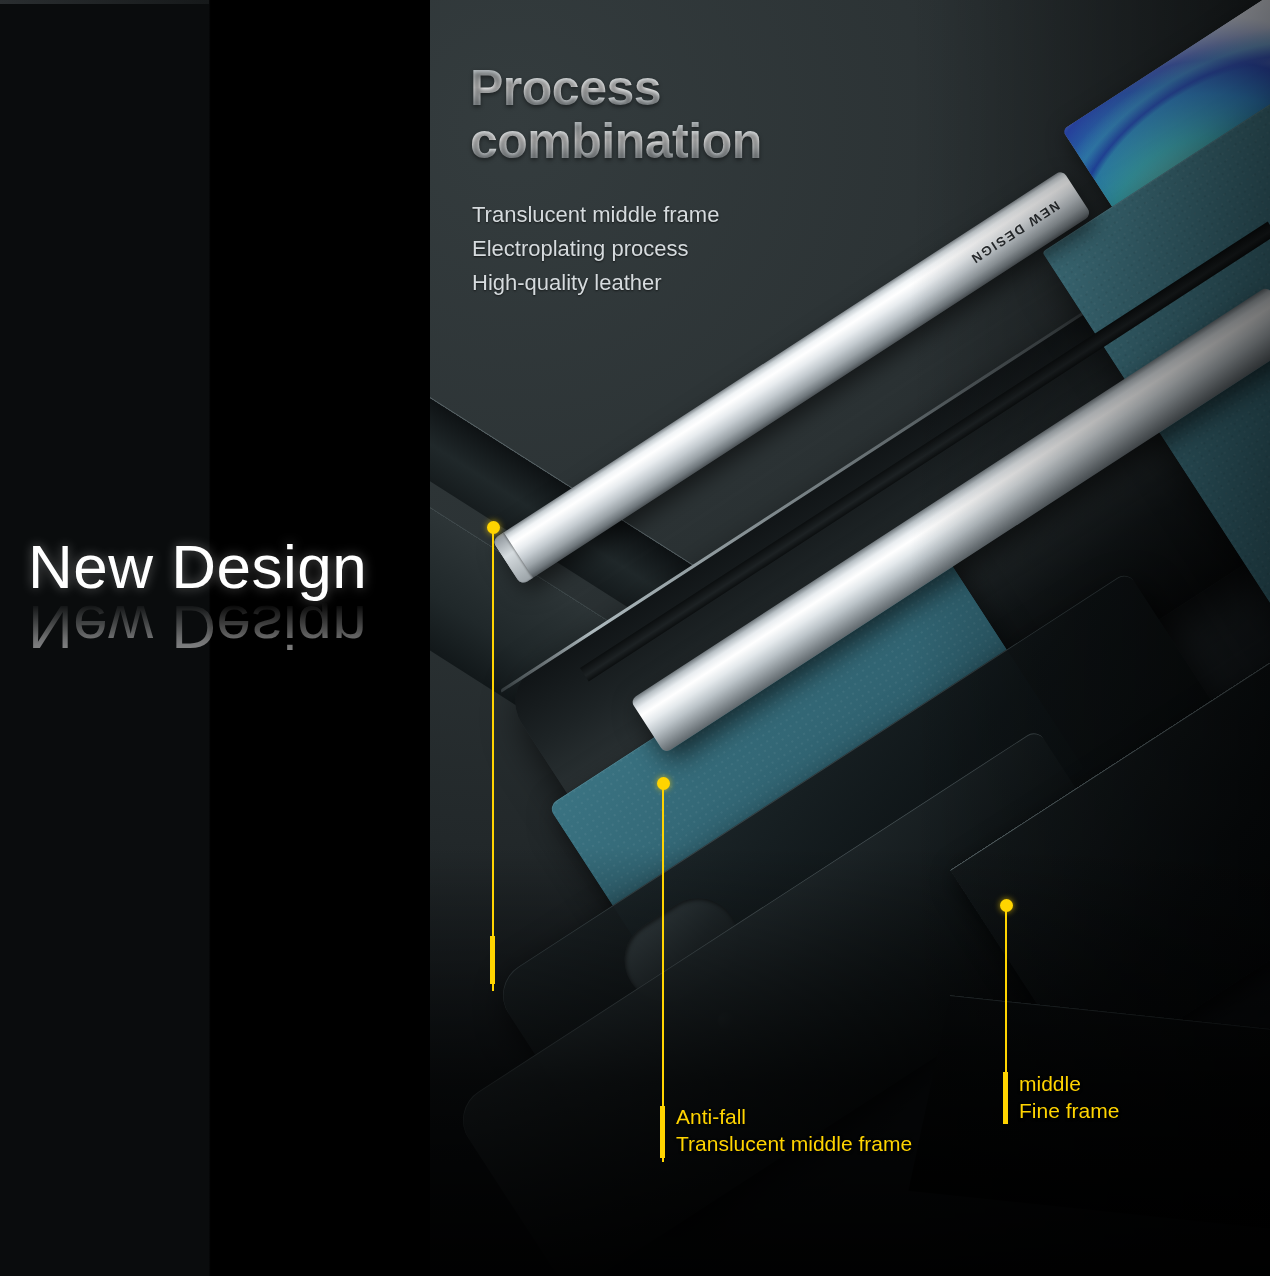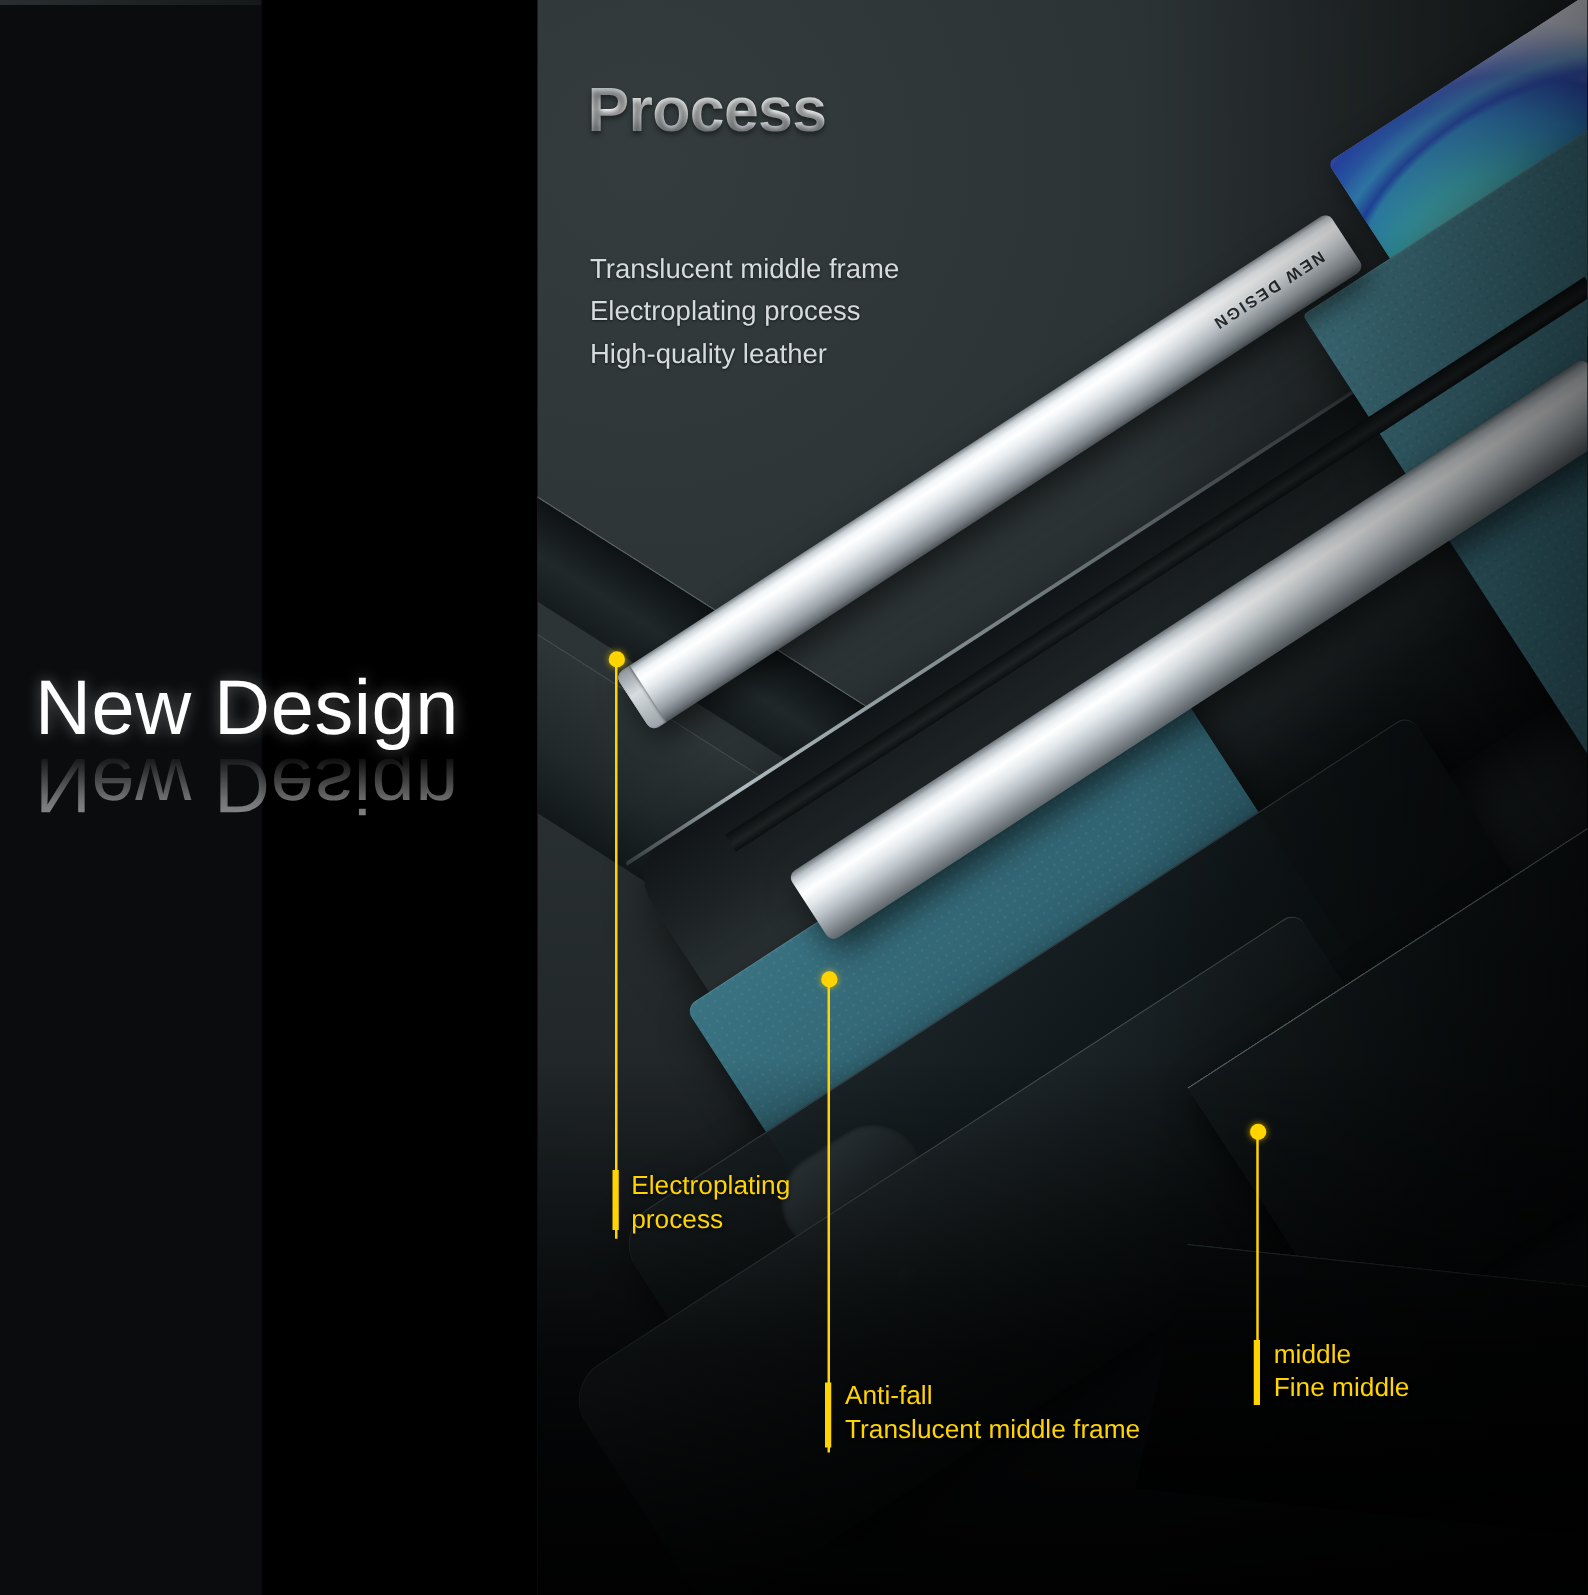--- a/index.html
+++ b/index.html
@@ -339,45 +339,42 @@
 
     <div class="box-glow"></div>
     <div class="box-top"></div>
     <div class="box-side"></div>
 
     <div class="scene-dark-right"></div>
     <div class="scene-dark-bottom"></div>
 
     <div class="heading">
       <div class="h-line">Process</div>
+      <div class="h-line">combination</div>
     </div>
     <div class="sublist">
       <div>Translucent middle frame</div>
       <div>Electroplating process</div>
       <div>High-quality leather</div>
     </div>
   </div>
 
   <div class="calldot" style="left:487px;top:521px;"></div>
   <div class="callline" style="left:492px;top:531px;height:460px;"></div>
   <div class="callbar" style="left:490px;top:936px;height:48px;"></div>
-  <div class="calltext" style="left:505px;top:936px;">
-    <div>Electroplating</div>
-    <div>process</div>
-  </div>
 
   <div class="calldot" style="left:657px;top:777px;"></div>
   <div class="callline" style="left:662px;top:787px;height:375px;"></div>
   <div class="callbar" style="left:660px;top:1106px;height:52px;"></div>
   <div class="calltext" style="left:676px;top:1104px;">
     <div>Anti-fall</div>
     <div>Translucent middle frame</div>
   </div>
 
   <div class="calldot" style="left:1000px;top:899px;"></div>
   <div class="callline" style="left:1005px;top:909px;height:165px;"></div>
   <div class="callbar" style="left:1003px;top:1072px;height:52px;"></div>
   <div class="calltext" style="left:1019px;top:1071px;">
     <div>middle</div>
-    <div>Fine middle</div>
+    <div>Fine frame</div>
   </div>
 
 </div>
 
 </body></html>

